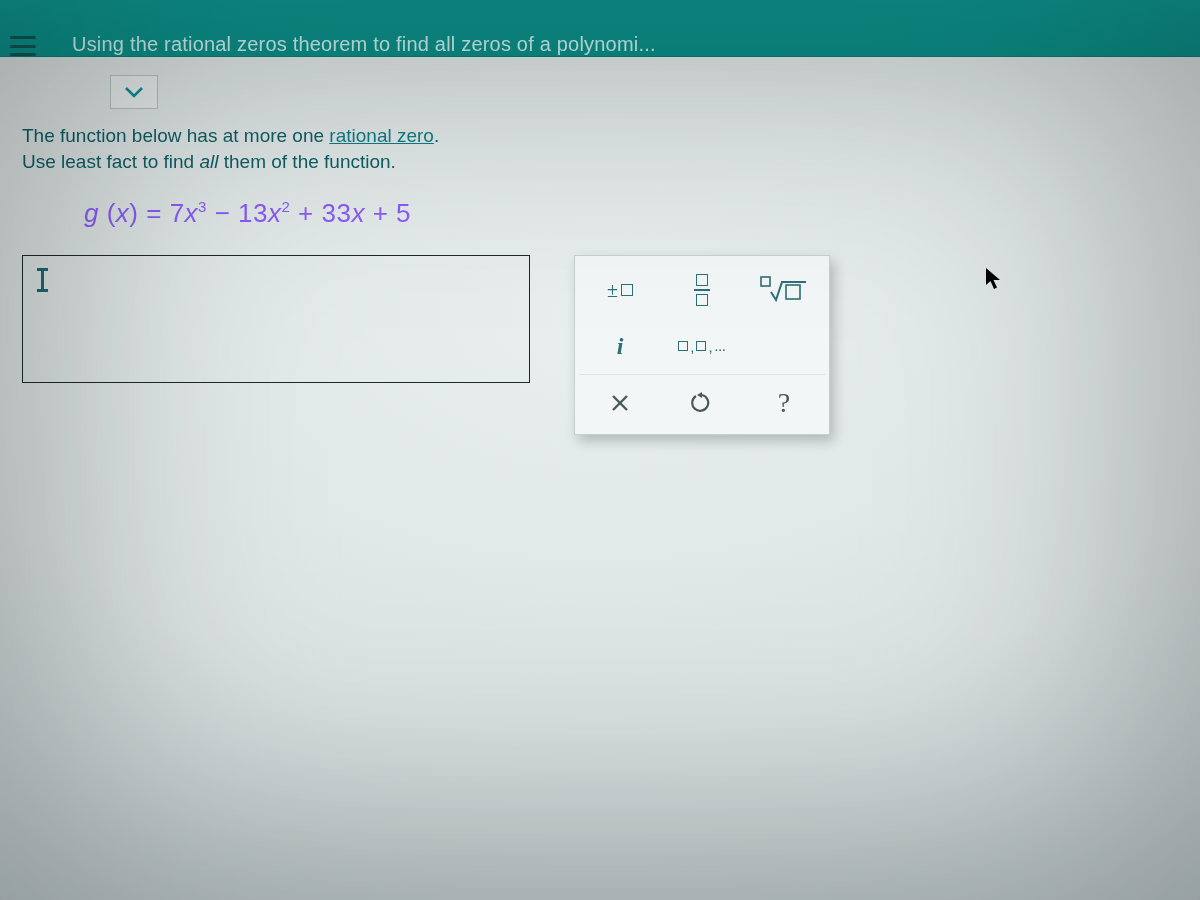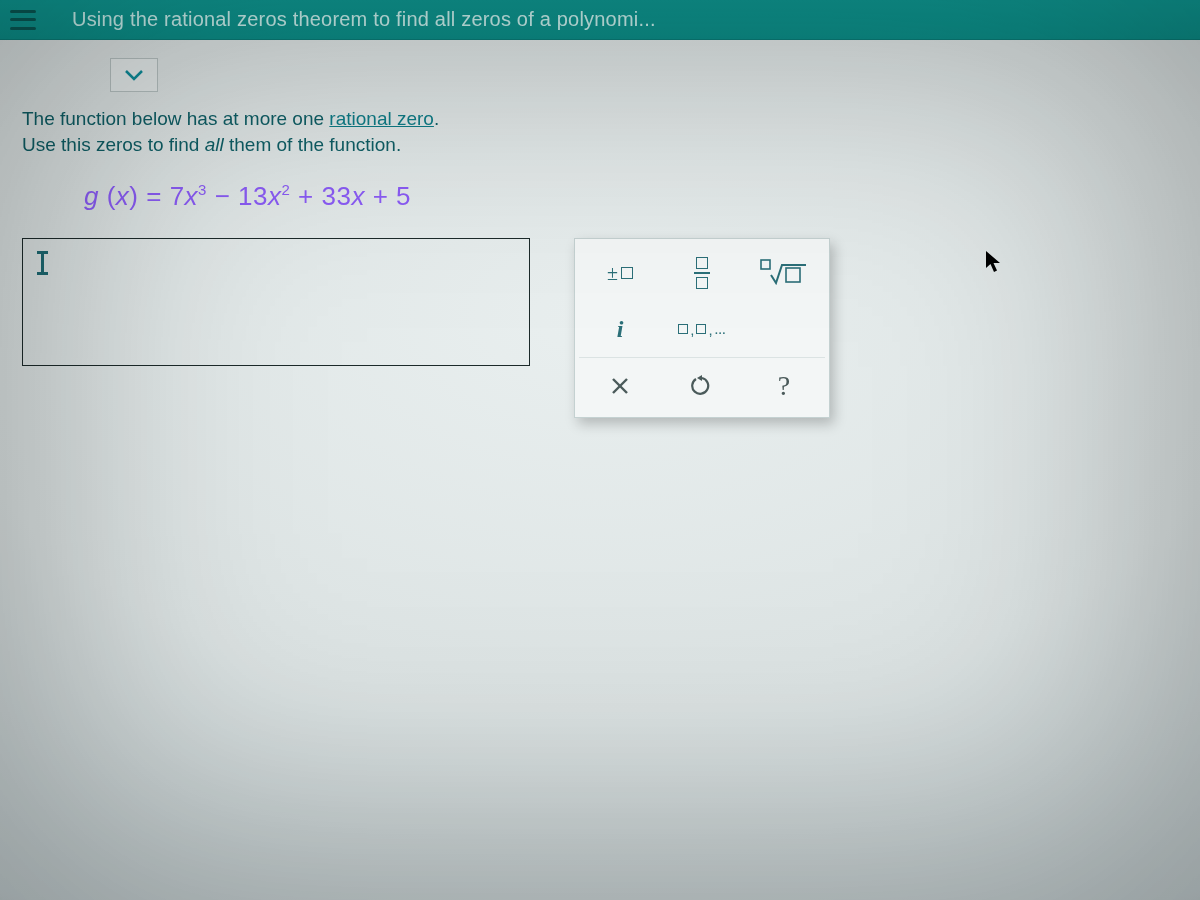--- a/index.html
+++ b/index.html
@@ -3,24 +3,24 @@
 <meta charset="utf-8">
 <style>
   * { box-sizing: border-box; margin: 0; padding: 0; }
   html, body { width: 1200px; height: 900px; overflow: hidden; }
   body {
     font-family: Verdana, Geneva, sans-serif;
     background: radial-gradient(ellipse 140% 110% at 50% 35%, #e9efef 0%, #dde4e4 40%, #c4cfd1 68%, #8fa0a4 88%, #5b6d72 100%);
     position: relative;
   }
   .header {
-    height: 40px;
+    height: 57px;
     background: linear-gradient(#0f9a94, #0c8f89);
     display: flex;
-    align-items: center;
+    align-items: flex-end;
     padding-left: 10px;
     color: #c9f0ed;
     font-size: 20px;
     gap: 36px;
     border-bottom: 1px solid #0a7d78;
   }
   .hamburger {
     width: 26px; height: 20px;
     display: flex; flex-direction: column; justify-content: space-between;
     cursor: pointer;
@@ -126,21 +126,21 @@
 
 <div class="content">
   <div class="chev-box">
     <svg width="22" height="14" viewBox="0 0 22 14" fill="none" stroke-width="2.5">
       <polyline points="3,3 11,11 19,3"></polyline>
     </svg>
   </div>
 
   <div class="problem">
     <span>The function below has at more one </span><a href="#">rational zero</a><span>.</span><br>
-    <span>Use this zeros to find </span><span class="italic">all</span><span> them of the function.</span>
+    <span>Use least fact to find </span><span class="italic">all</span><span> them of the function.</span>
   </div>
 
   <div class="equation">
     <span class="fn">g</span> (<span class="fn">x</span>) = 7<span class="fn">x</span><sup>3</sup> − 13<span class="fn">x</span><sup>2</sup> + 33<span class="fn">x</span> + 5
   </div>
 
 
   <svg class="cursor-arrow" viewBox="0 0 18 24">
     <path d="M1 1 L1 18 L5.5 14 L9 22 L12 20.5 L8.5 13 L15 13 Z" fill="#000"></path>
   </svg>

